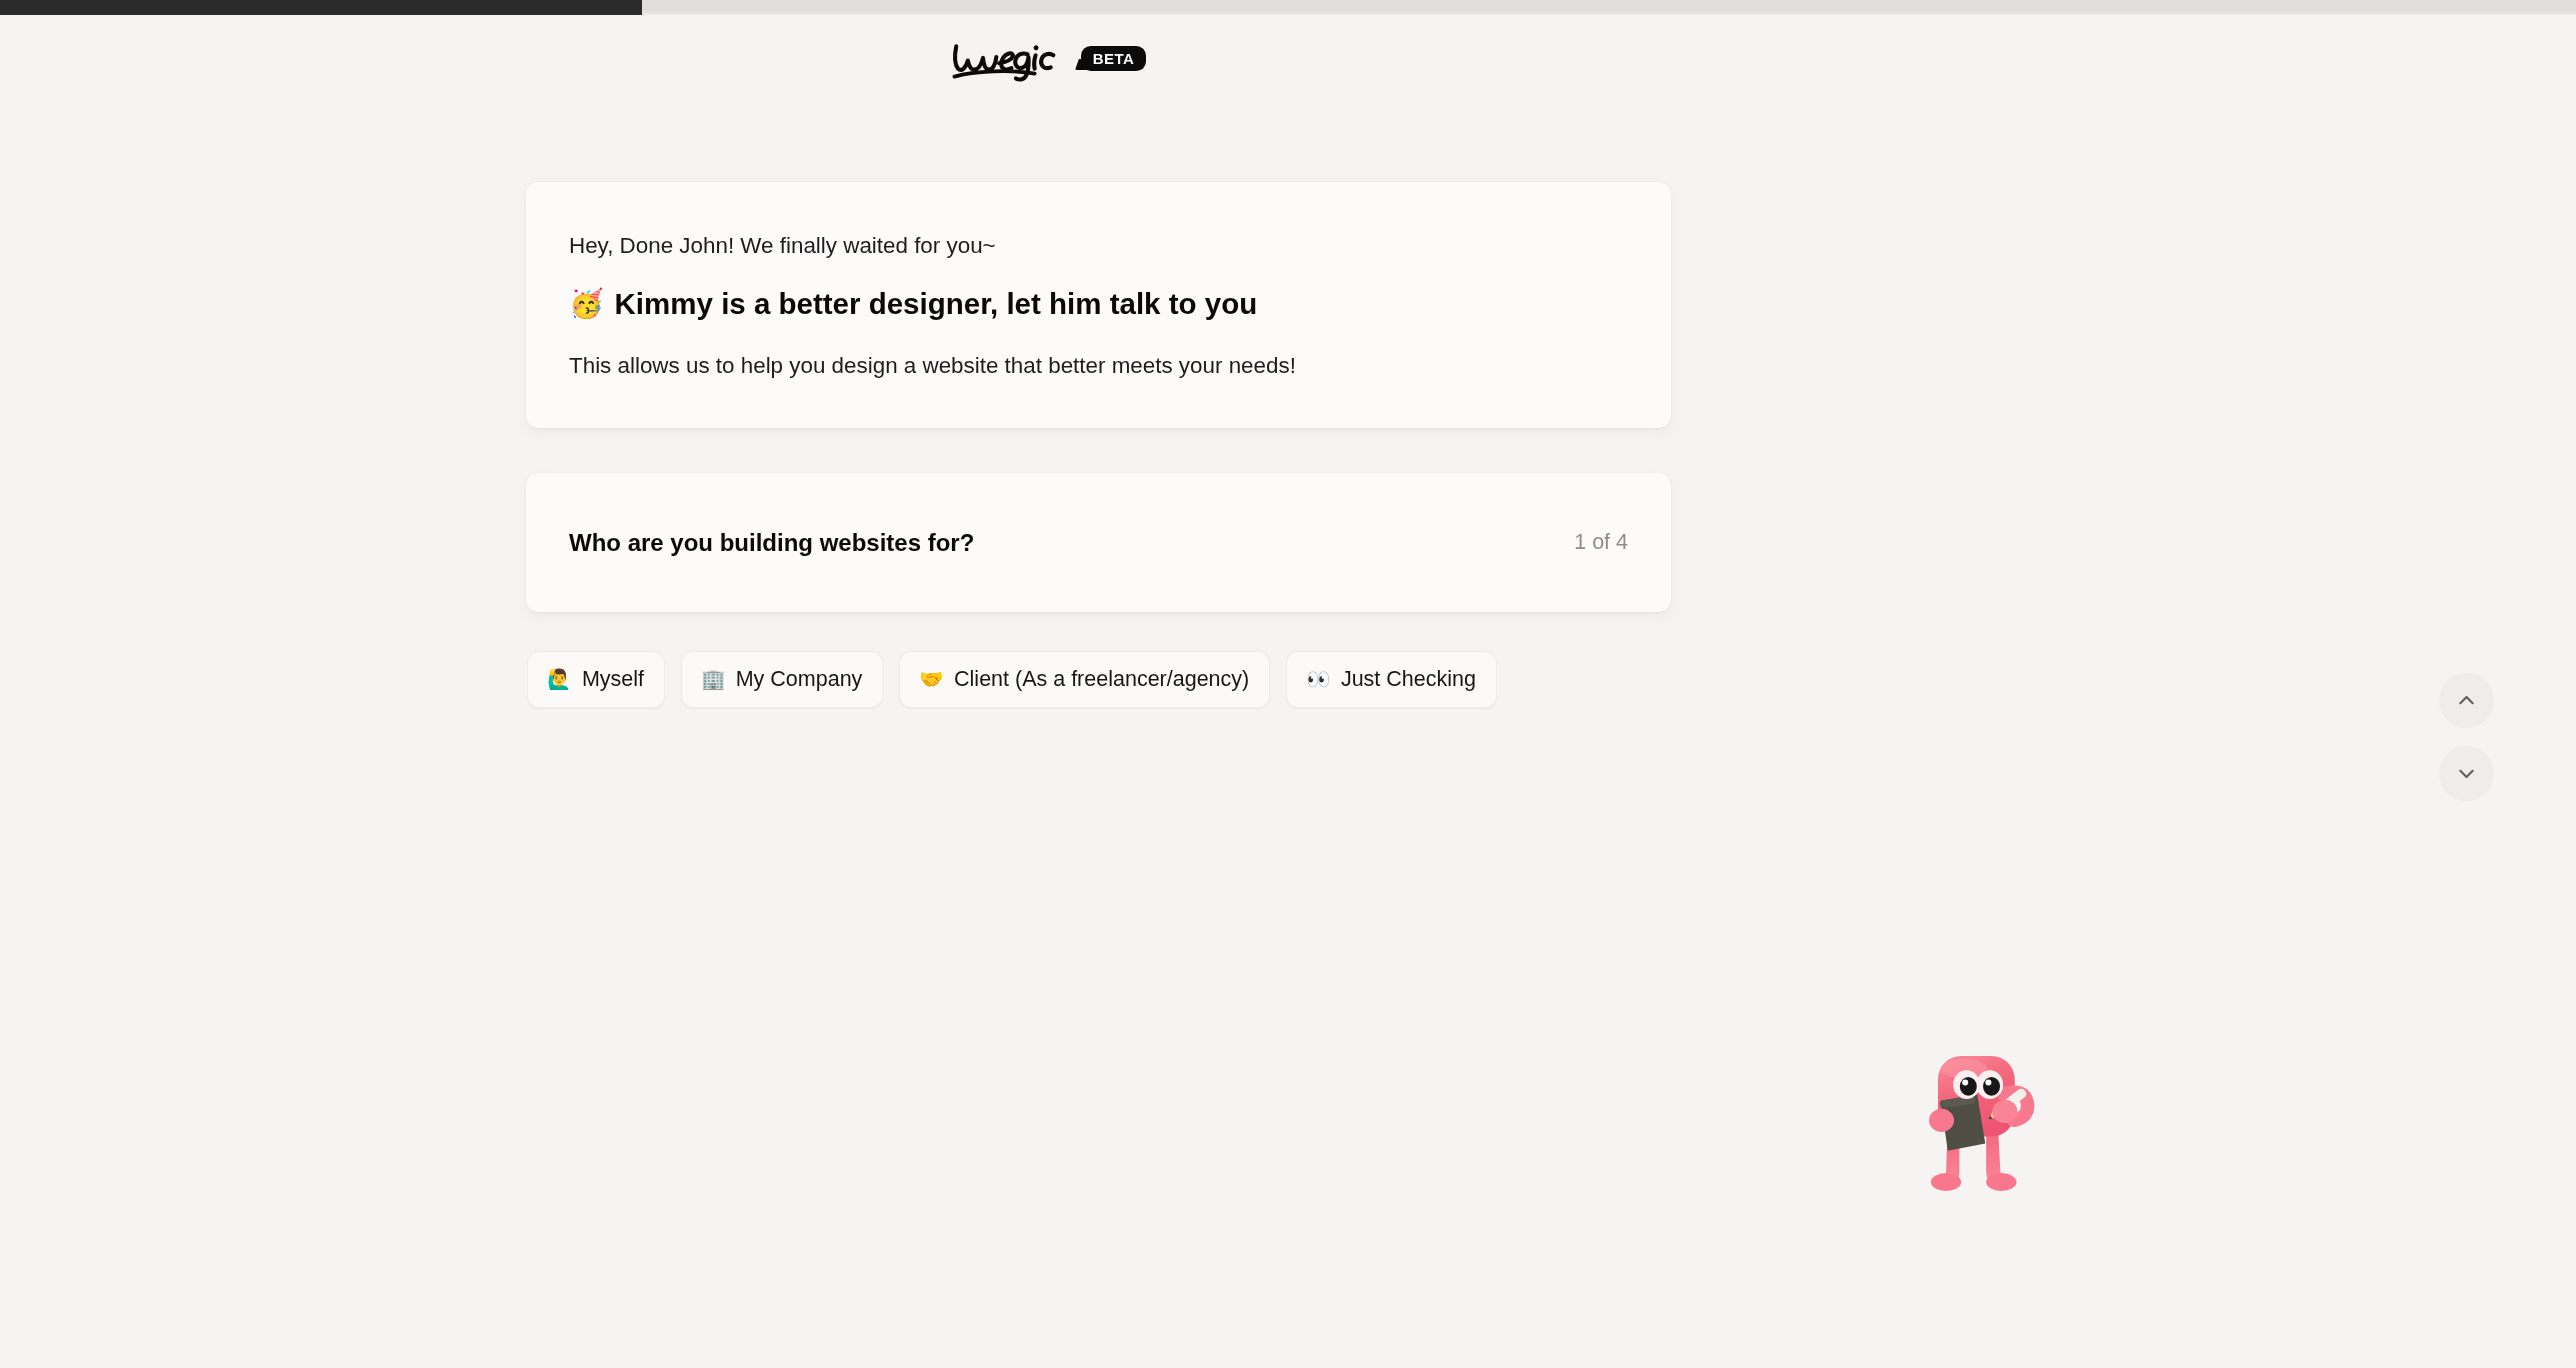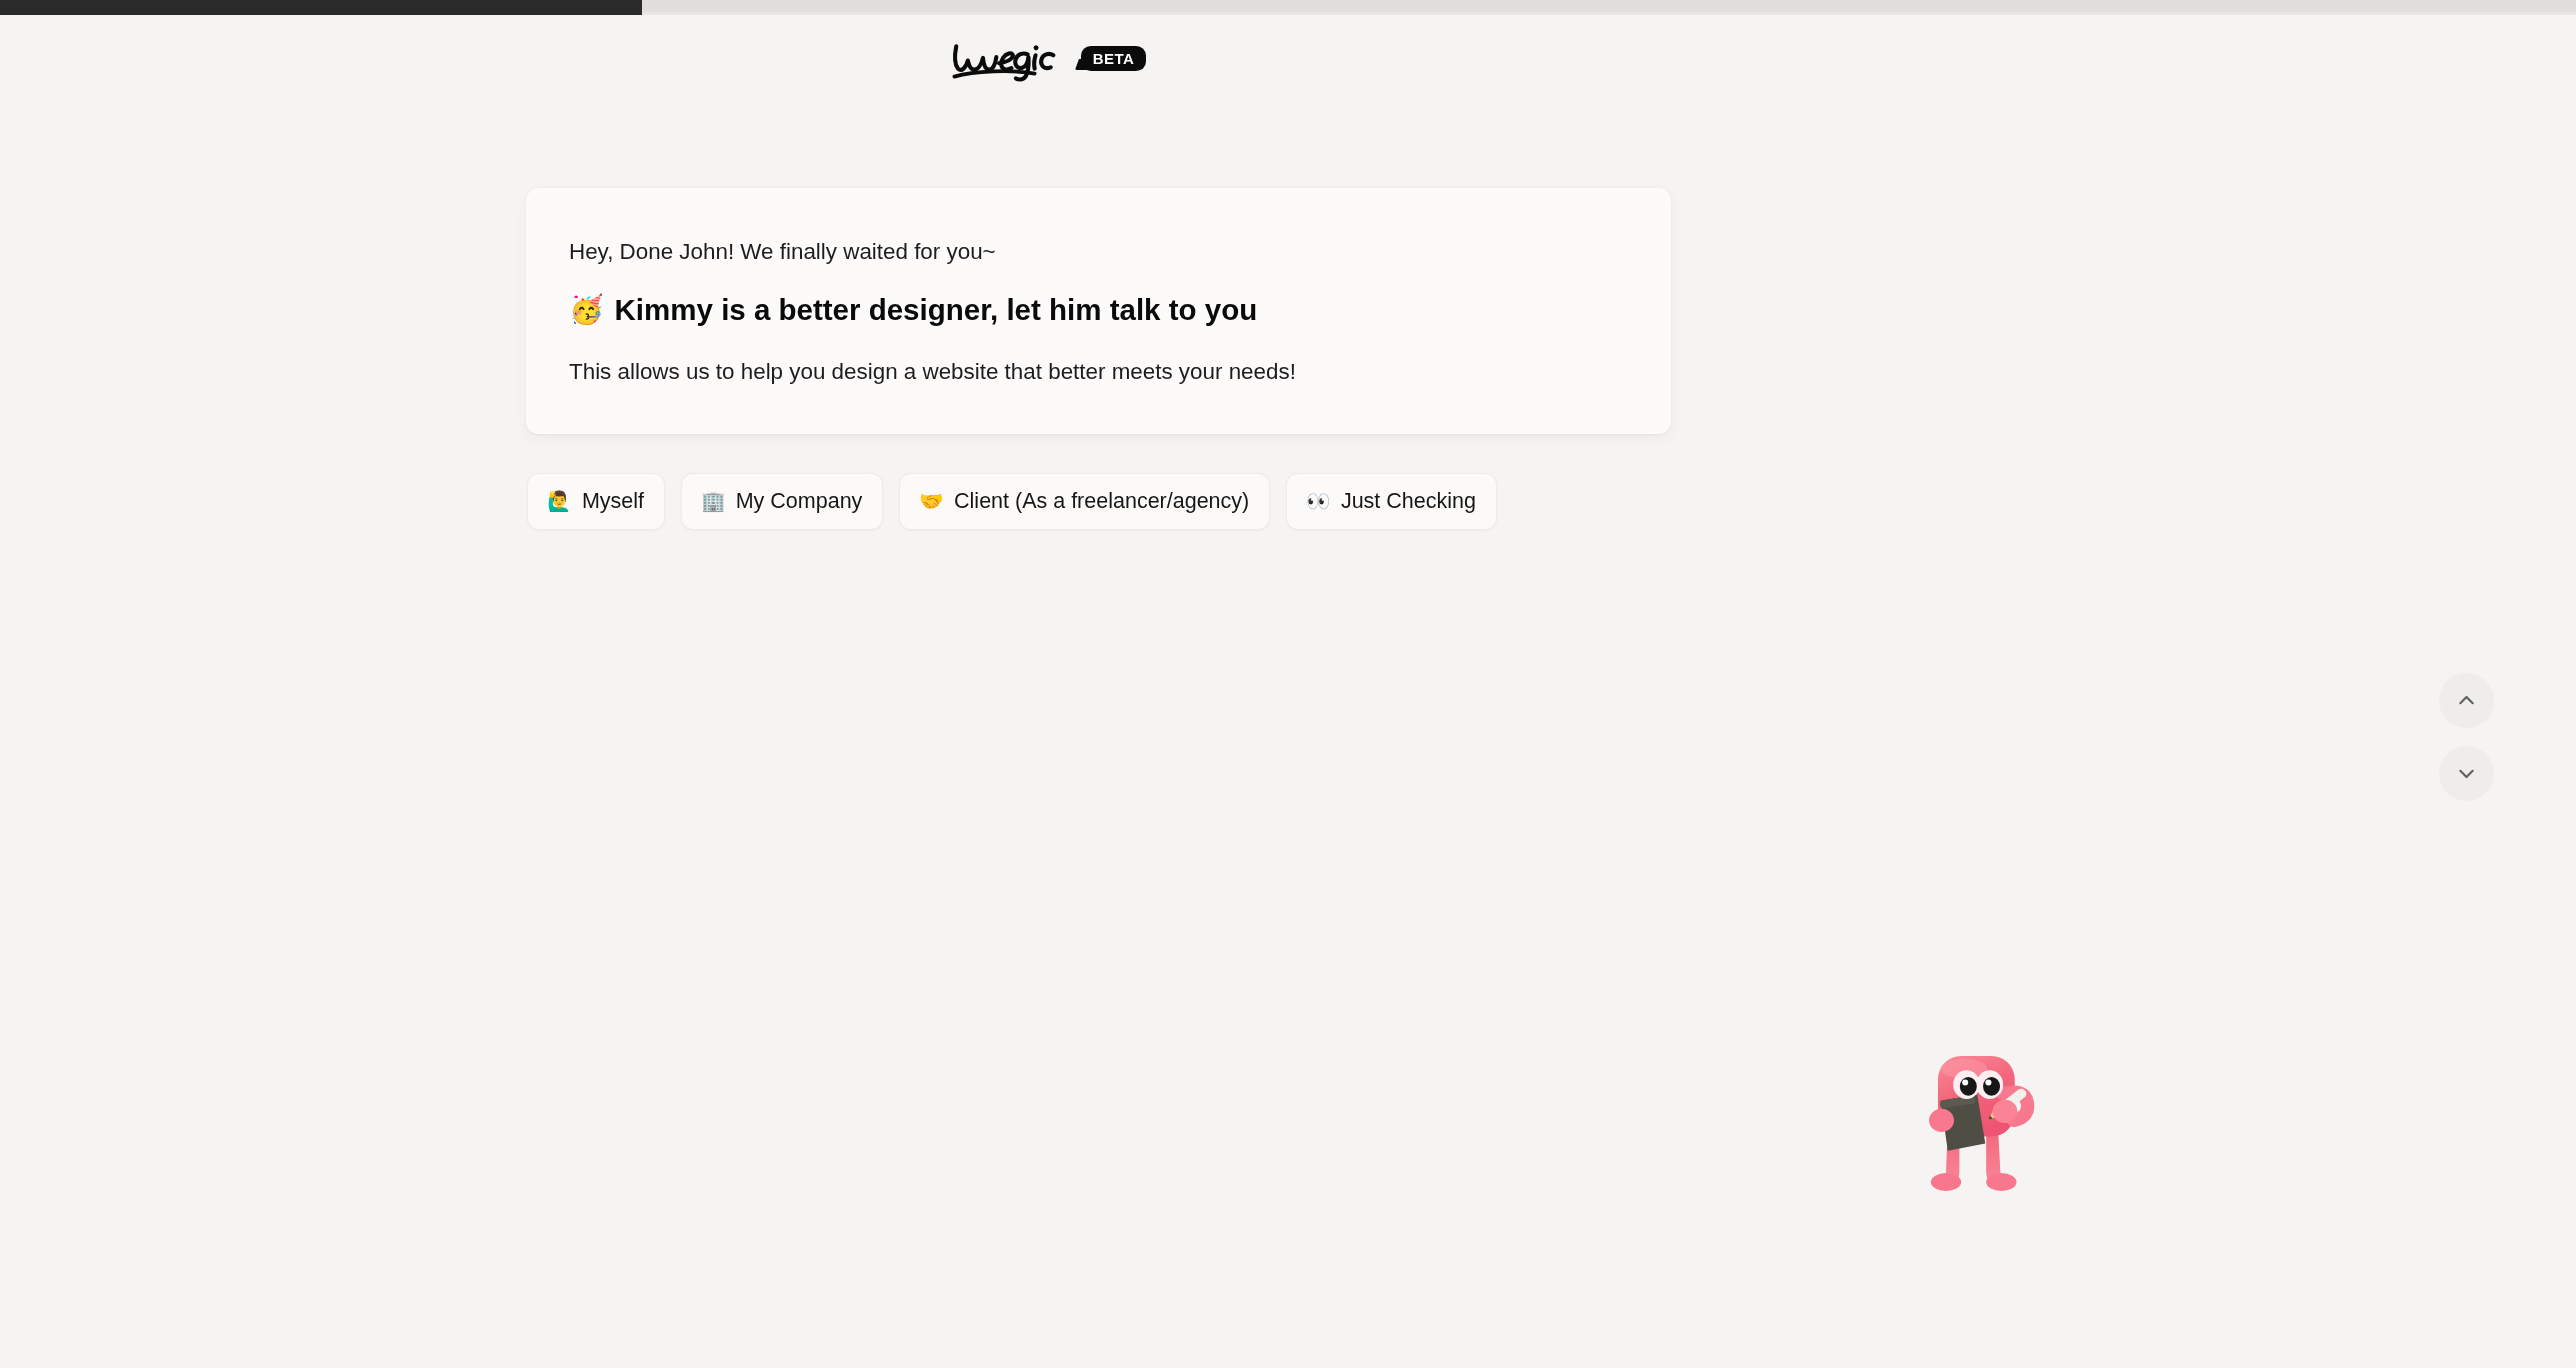--- a/index.html
+++ b/index.html
@@ -72,21 +72,21 @@
     height: 10.7px;
     background: #0b0b0b;
     border-bottom-left-radius: 1.8px;
     transform: skewX(-20deg);
   }
 
   
   .main-col {
     position: absolute;
     left: 526px;
-    top: 188px;
+    top: 182px;
     width: 1145px;
   }
 
   .card {
     background: #fcfbfa;
     border-radius: 12.5px;
     box-shadow: 0 0.9px 2.7px rgba(0,0,0,0.05), 0 5.4px 16px rgba(0,0,0,0.035);
   }
 
   
@@ -228,20 +228,24 @@
 
   <div class="card intro-card">
     <div class="intro-greeting">Hey, Done John! We finally waited for you~</div>
     <div class="intro-heading">
       <span class="emo">🥳</span>
       <span>Kimmy is a better designer, let him talk to you</span>
     </div>
     <div class="intro-sub">This allows us to help you design a website that better meets your needs!</div>
   </div>
 
+  <div class="card question-card">
+    <div class="question-text">Who are you building websites for?</div>
+    <div class="question-counter">1 of 4</div>
+  </div>
 
   <div class="answers">
     <div class="chip-row">
 
       <button class="chip">
         <span class="emo">🙋‍♂️</span>
         <span>Myself</span>
       </button>
 
       <button class="chip">

